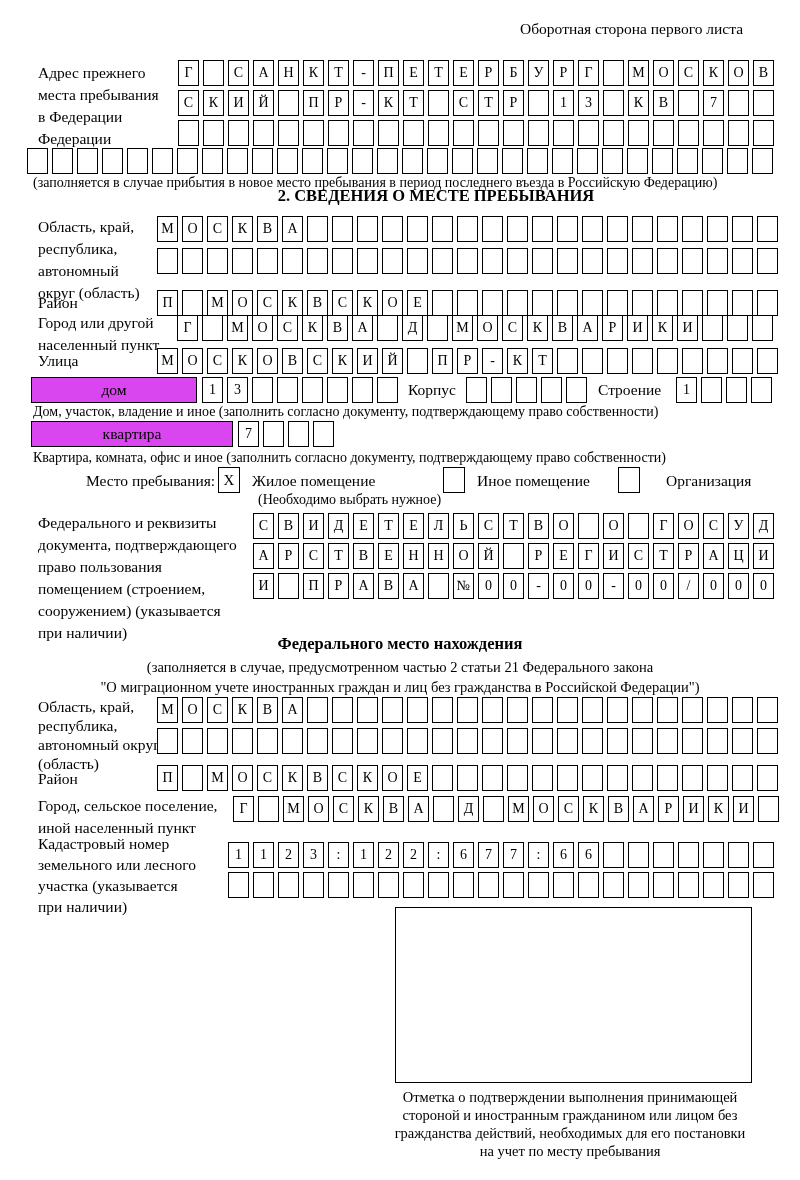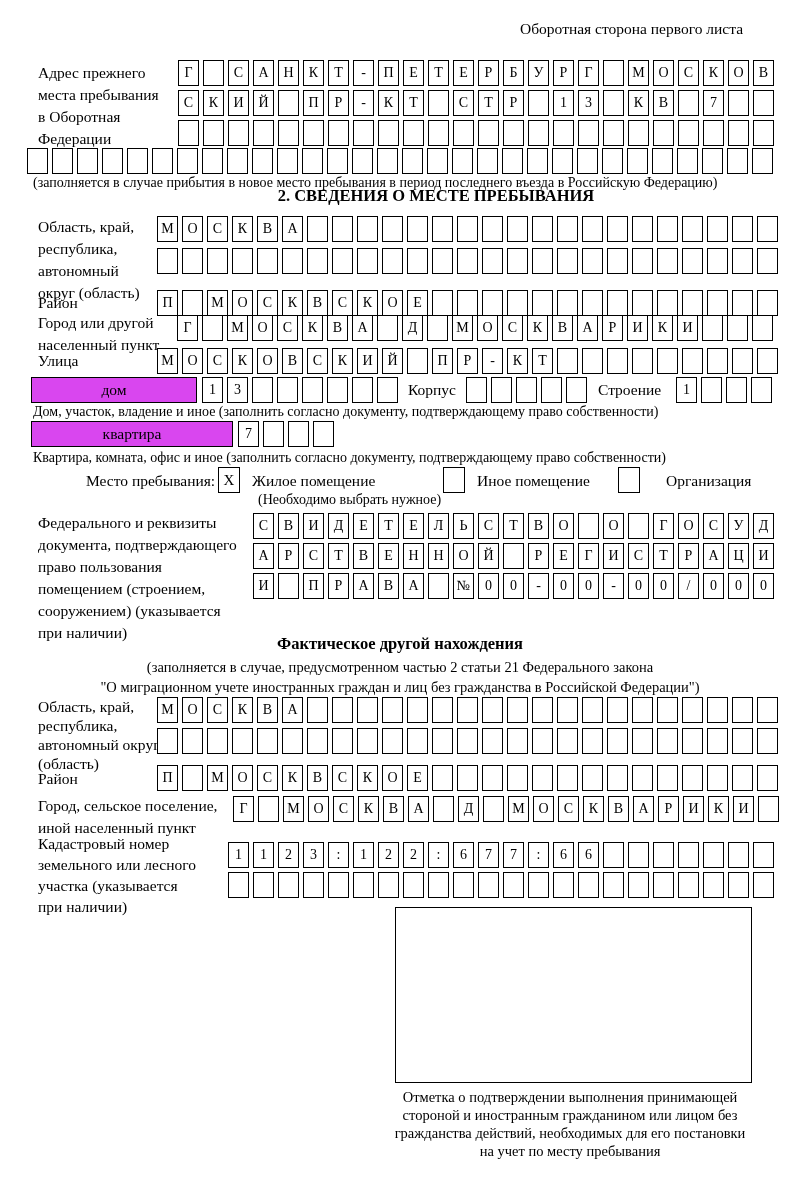--- a/index.html
+++ b/index.html
@@ -34,21 +34,21 @@
 </head>
 <body>
 
 <div class="page">
 
   <div class="abs hdr-note" style="left:520px;top:20px;">Оборотная сторона первого листа</div>
 
   <div class="abs lbl lbl-block" style="left:38px;top:62px;">
     <div>Адрес прежнего</div>
     <div>места пребывания</div>
-    <div>в Оборотная</div>
+    <div>в Федерации</div>
     <div>Федерации</div>
   </div>
   <div class="abs cellrow" style="left:178px;top:60px;">
       <span class="cell">Г</span>
       <span class="cell"></span>
       <span class="cell">С</span>
       <span class="cell">А</span>
       <span class="cell">Н</span>
       <span class="cell">К</span>
       <span class="cell">Т</span>
@@ -425,21 +425,21 @@
       <span class="cell">0</span>
       <span class="cell">-</span>
       <span class="cell">0</span>
       <span class="cell">0</span>
       <span class="cell">/</span>
       <span class="cell">0</span>
       <span class="cell">0</span>
       <span class="cell">0</span>
     </div>
 
-  <div class="abs title" style="top:634px;">Фактическое другой нахождения</div>
+  <div class="abs title" style="top:634px;">Федерального место нахождения</div>
   <div class="abs center-note" style="top:659px;">(заполняется в случае, предусмотренном частью 2 статьи 21 Федерального закона</div>
   <div class="abs center-note" style="top:679px;">"О миграционном учете иностранных граждан и лиц без гражданства в Российской Федерации")</div>
 
   <div class="abs lbl lbl-block" style="left:38px;top:697px;line-height:19px;">
     <div>Область, край,</div>
     <div>республика,</div>
     <div>автономный округ</div>
     <div>(область)</div>
   </div>
   <div class="abs cellrow" style="left:157px;top:697px;">

